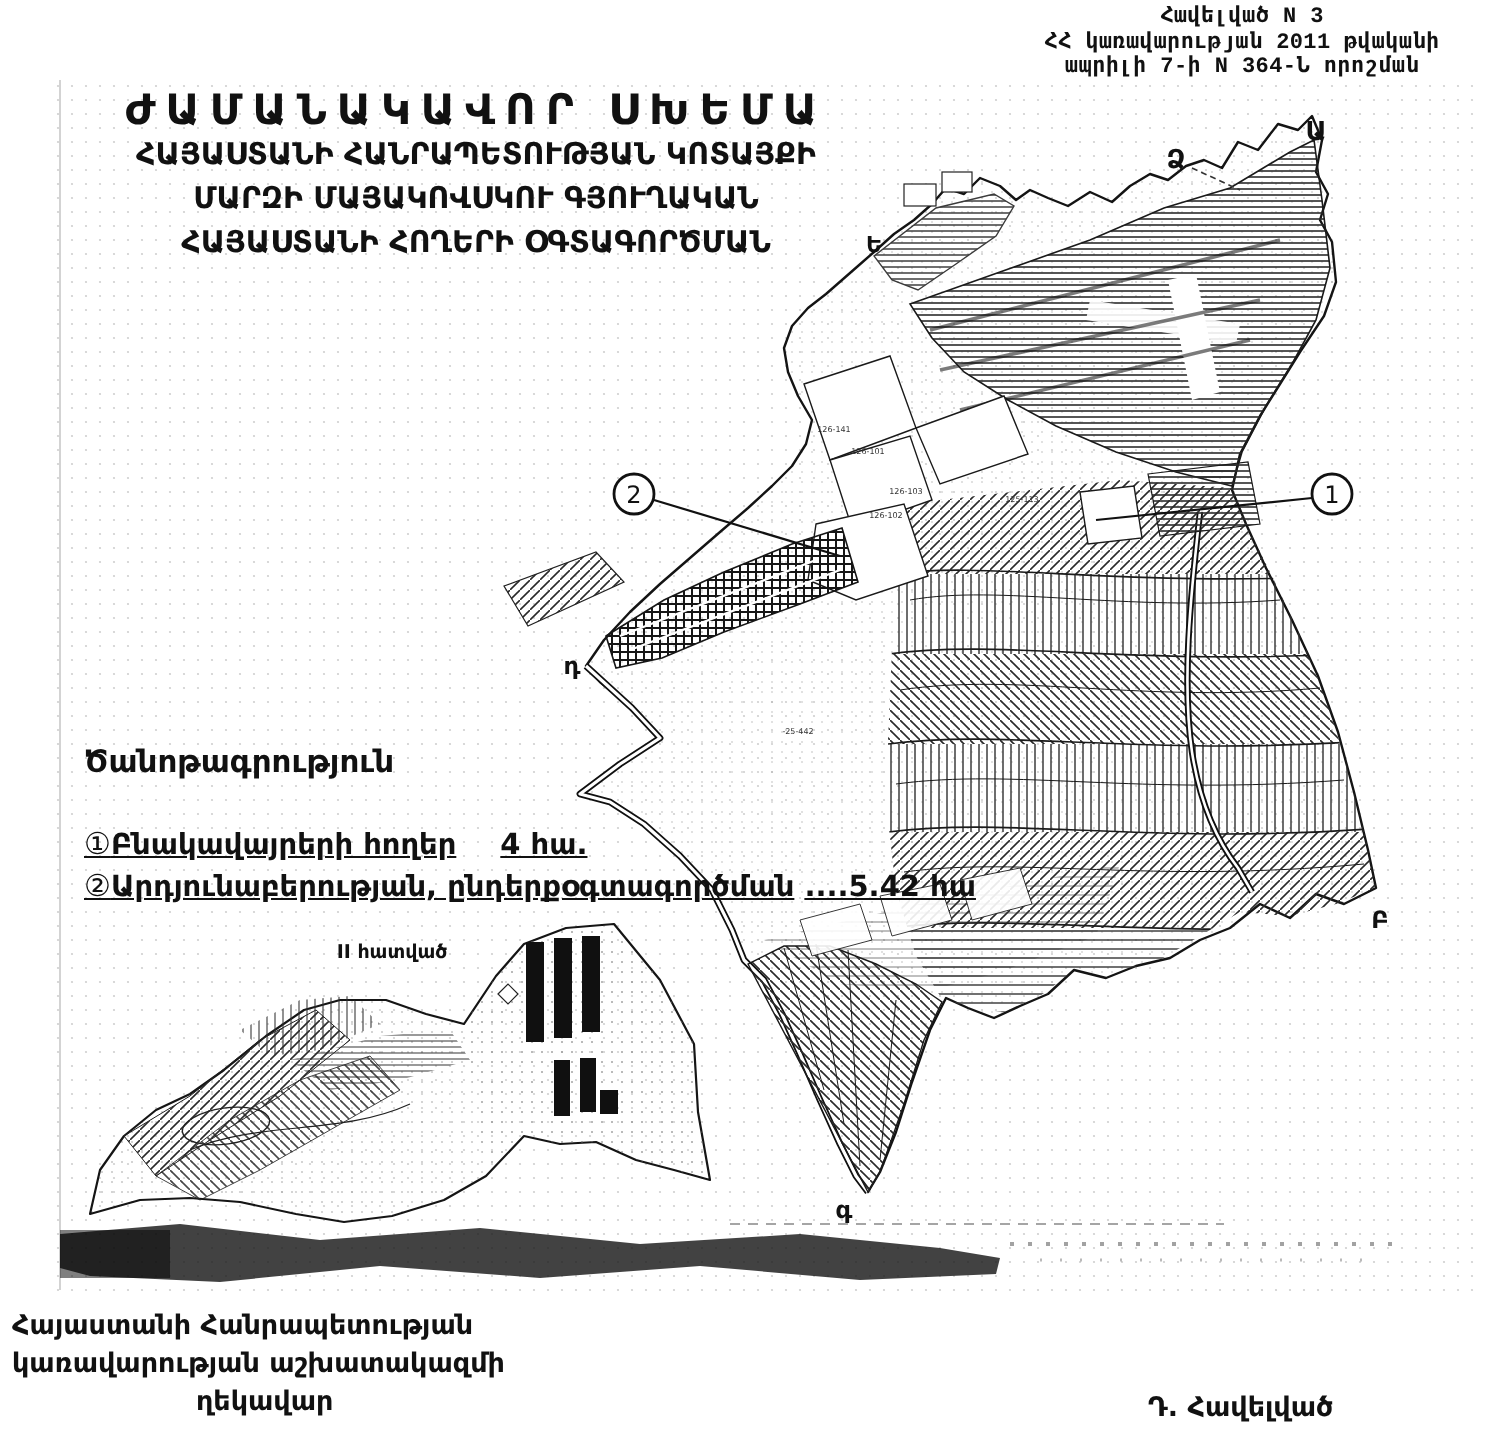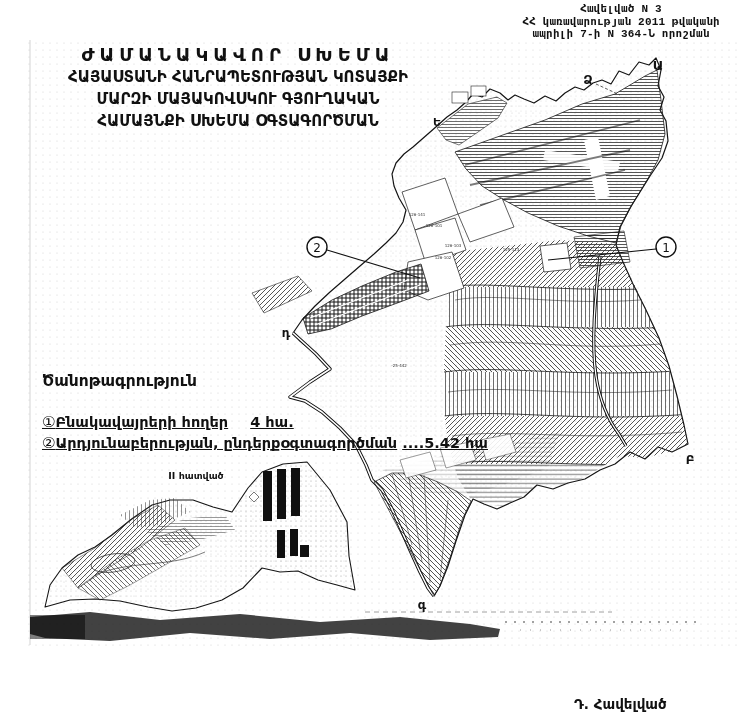--- a/index.html
+++ b/index.html
@@ -5,21 +5,21 @@
   html,body{margin:0;padding:0;background:#e8e8e8;}
   .page{position:relative;width:744px;height:719px;background:#ffffff;overflow:hidden;
         font-family:"DejaVu Sans",sans-serif;color:#111;}
   .abs{position:absolute;}
   
   .annex{left:498px;top:3px;width:246px;text-align:center;font-size:11px;font-weight:bold;
          line-height:12.5px;letter-spacing:.2px;font-family:Liberation Mono, monospace;}
   
   .title{left:48px;top:44px;width:380px;text-align:center;font-weight:bold;font-size:15px;
          line-height:22px;white-space:nowrap;}
-  .title .t1{letter-spacing:5px;font-size:18px;}
+  .title .t1{letter-spacing:5px;font-size:21px;}
   
   .legend{left:42px;top:372px;}
   .lg-head{font-size:15.5px;font-weight:bold;}
   .lg-item{margin-top:3px;font-size:14.5px;font-weight:bold;white-space:nowrap;text-decoration:underline;}
   .lg-item.first{margin-top:23px;}
   .lg-marker{font-weight:normal;font-size:15px;}
   .lg-item.first .lg-value{margin-left:22px;}
   .lg-item.second .lg-value{margin-left:5px;}
   
   .footer{left:6px;top:654px;font-size:13.5px;font-weight:bold;line-height:19px;}
@@ -186,28 +186,33 @@
   <div class="abs annex">
     <div>Հավելված  N 3</div>
     <div>ՀՀ կառավարության 2011 թվականի</div>
     <div>ապրիլի 7-ի N 364-Ն որոշման</div>
   </div>
 
   <div class="abs title">
     <div class="t1">ԺԱՄԱՆԱԿԱՎՈՐ ՍԽԵՄԱ</div>
     <div>ՀԱՅԱՍՏԱՆԻ ՀԱՆՐԱՊԵՏՈՒԹՅԱՆ ԿՈՏԱՅՔԻ</div>
     <div>ՄԱՐԶԻ ՄԱՅԱԿՈՎՍԿՈՒ ԳՅՈՒՂԱԿԱՆ</div>
-    <div>ՀԱՄԱՅՆՔԻ ՍԽԵՄԱ ՕԳՏԱԳՈՐԾՄԱՆ</div>
+    <div>ՀԱՅԱՍՏԱՆԻ ՀՈՂԵՐԻ ՕԳՏԱԳՈՐԾՄԱՆ</div>
   </div>
 
   <div class="abs legend">
     <div class="lg-head">Ծանոթագրություն</div>
     <div class="lg-item first">
       <span class="lg-marker">①</span><span>Բնակավայրերի հողեր</span><span class="lg-value">4 հա.</span>
     </div>
     <div class="lg-item second">
       <span class="lg-marker">②</span><span>Արդյունաբերության, ընդերքօգտագործման</span><span class="lg-value">....5.42 հա</span>
     </div>
   </div>
 
+  <div class="abs footer">
+    <div>Հայաստանի Հանրապետության</div>
+    <div>կառավարության աշխատակազմի</div>
+    <div class="f3">ղեկավար</div>
+  </div>
   <div class="abs signature">Դ. Հավելված</div>
 
 </div>
 
 </body></html>

